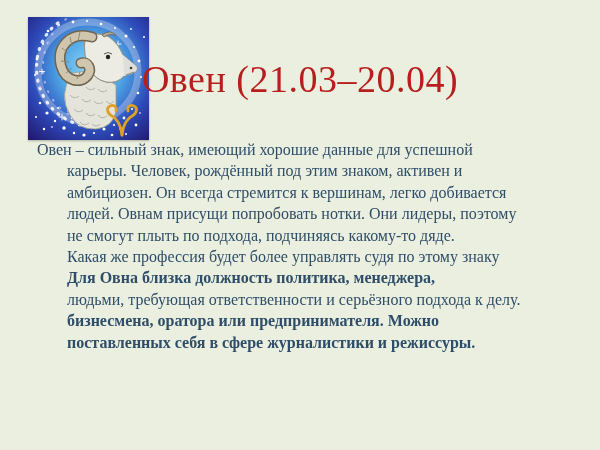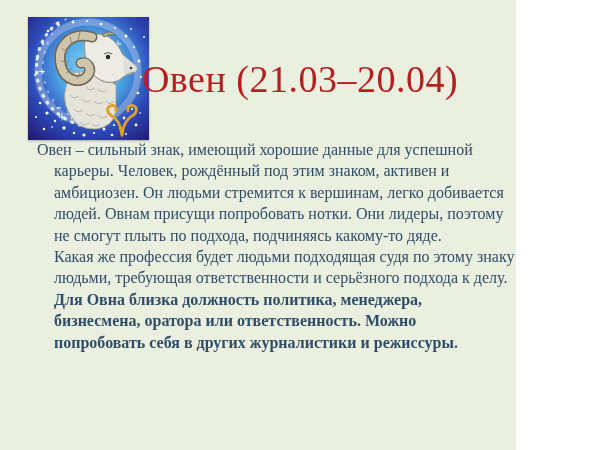--- a/index.html
+++ b/index.html
@@ -2,42 +2,42 @@
 <html style="--bg: #ebefdf; --title: #b71f1f; --text: #2e4d68;"><head>
 <meta charset="utf-8">
 <style>
   html,body{margin:0;padding:0;}
   body{
     width:600px;height:450px;overflow:hidden;
     font-family:"Liberation Serif","DejaVu Serif",serif;
     background:#fff;
   }
   .slide{
-    position:relative;width:516px;height:450px;
+    position:relative;width:600px;height:450px;
     background:var(--bg,#ebefdf);
   }
   .zodiac-image{
     position:absolute;left:28px;top:17px;width:121px;height:123px;
     box-shadow:0 1px 2px rgba(60,60,40,.35);
   }
   .zodiac-image svg{display:block;width:121px;height:123px;}
   .page-title{
     position:absolute;left:0;top:56px;width:600px;
     text-align:center;
     font-size:38px;line-height:46px;font-weight:400;
     color:var(--title,#b71f1f);
     letter-spacing:0.5px;
   }
   .body-text{
     position:absolute;left:37px;top:139px;width:545px;
     font-size:16px;line-height:21.4px;
     color:var(--text,#2e4d68);
   }
   .body-line{white-space:nowrap;}
-  .body-line.cont{margin-left:17px;}
+  .body-line.cont{margin-left:30px;}
   .body-line.bold{font-weight:700;}
 </style>
 </head>
 <body>
 
 <div class="slide">
 
   <div class="zodiac-image">
     <svg viewBox="0 0 121 123" xmlns="http://www.w3.org/2000/svg">
       <defs>
@@ -140,23 +140,23 @@
         <path d="M94,118 C95,107 100,101 104,99 C109,96 110,91 106,89 C102,87 99,90 100,94"></path>
       </g>
     </svg>
   </div>
 
   <div class="page-title">Овен (21.03–20.04)</div>
 
   <div class="body-text">
     <div class="body-line">Овен – сильный знак, имеющий хорошие данные для успешной</div>
     <div class="body-line cont">карьеры. Человек, рождённый под этим знаком, активен и</div>
-    <div class="body-line cont">амбициозен. Он людьми стремится к вершинам, легко добивается</div>
+    <div class="body-line cont">амбициозен. Он всегда стремится к вершинам, легко добивается</div>
     <div class="body-line cont">людей. Овнам присущи попробовать нотки. Они лидеры, поэтому</div>
     <div class="body-line cont">не смогут плыть по подхода, подчиняясь какому-то дяде.</div>
-    <div class="body-line cont">Какая же профессия будет людьми подходящая судя по этому знаку</div>
+    <div class="body-line cont">Какая же профессия будет более управлять судя по этому знаку</div>
+    <div class="body-line cont bold">Для Овна близка должность политика, менеджера,</div>
     <div class="body-line cont">людьми, требующая ответственности и серьёзного подхода к делу.</div>
-    <div class="body-line cont bold">Для Овна близка должность политика, менеджера,</div>
-    <div class="body-line cont bold">бизнесмена, оратора или ответственность. Можно</div>
-    <div class="body-line cont bold">попробовать себя в других журналистики и режиссуры.</div>
+    <div class="body-line cont bold">бизнесмена, оратора или предпринимателя. Можно</div>
+    <div class="body-line cont bold">поставленных себя в сфере журналистики и режиссуры.</div>
   </div>
 
 </div>
 
 </body></html>

